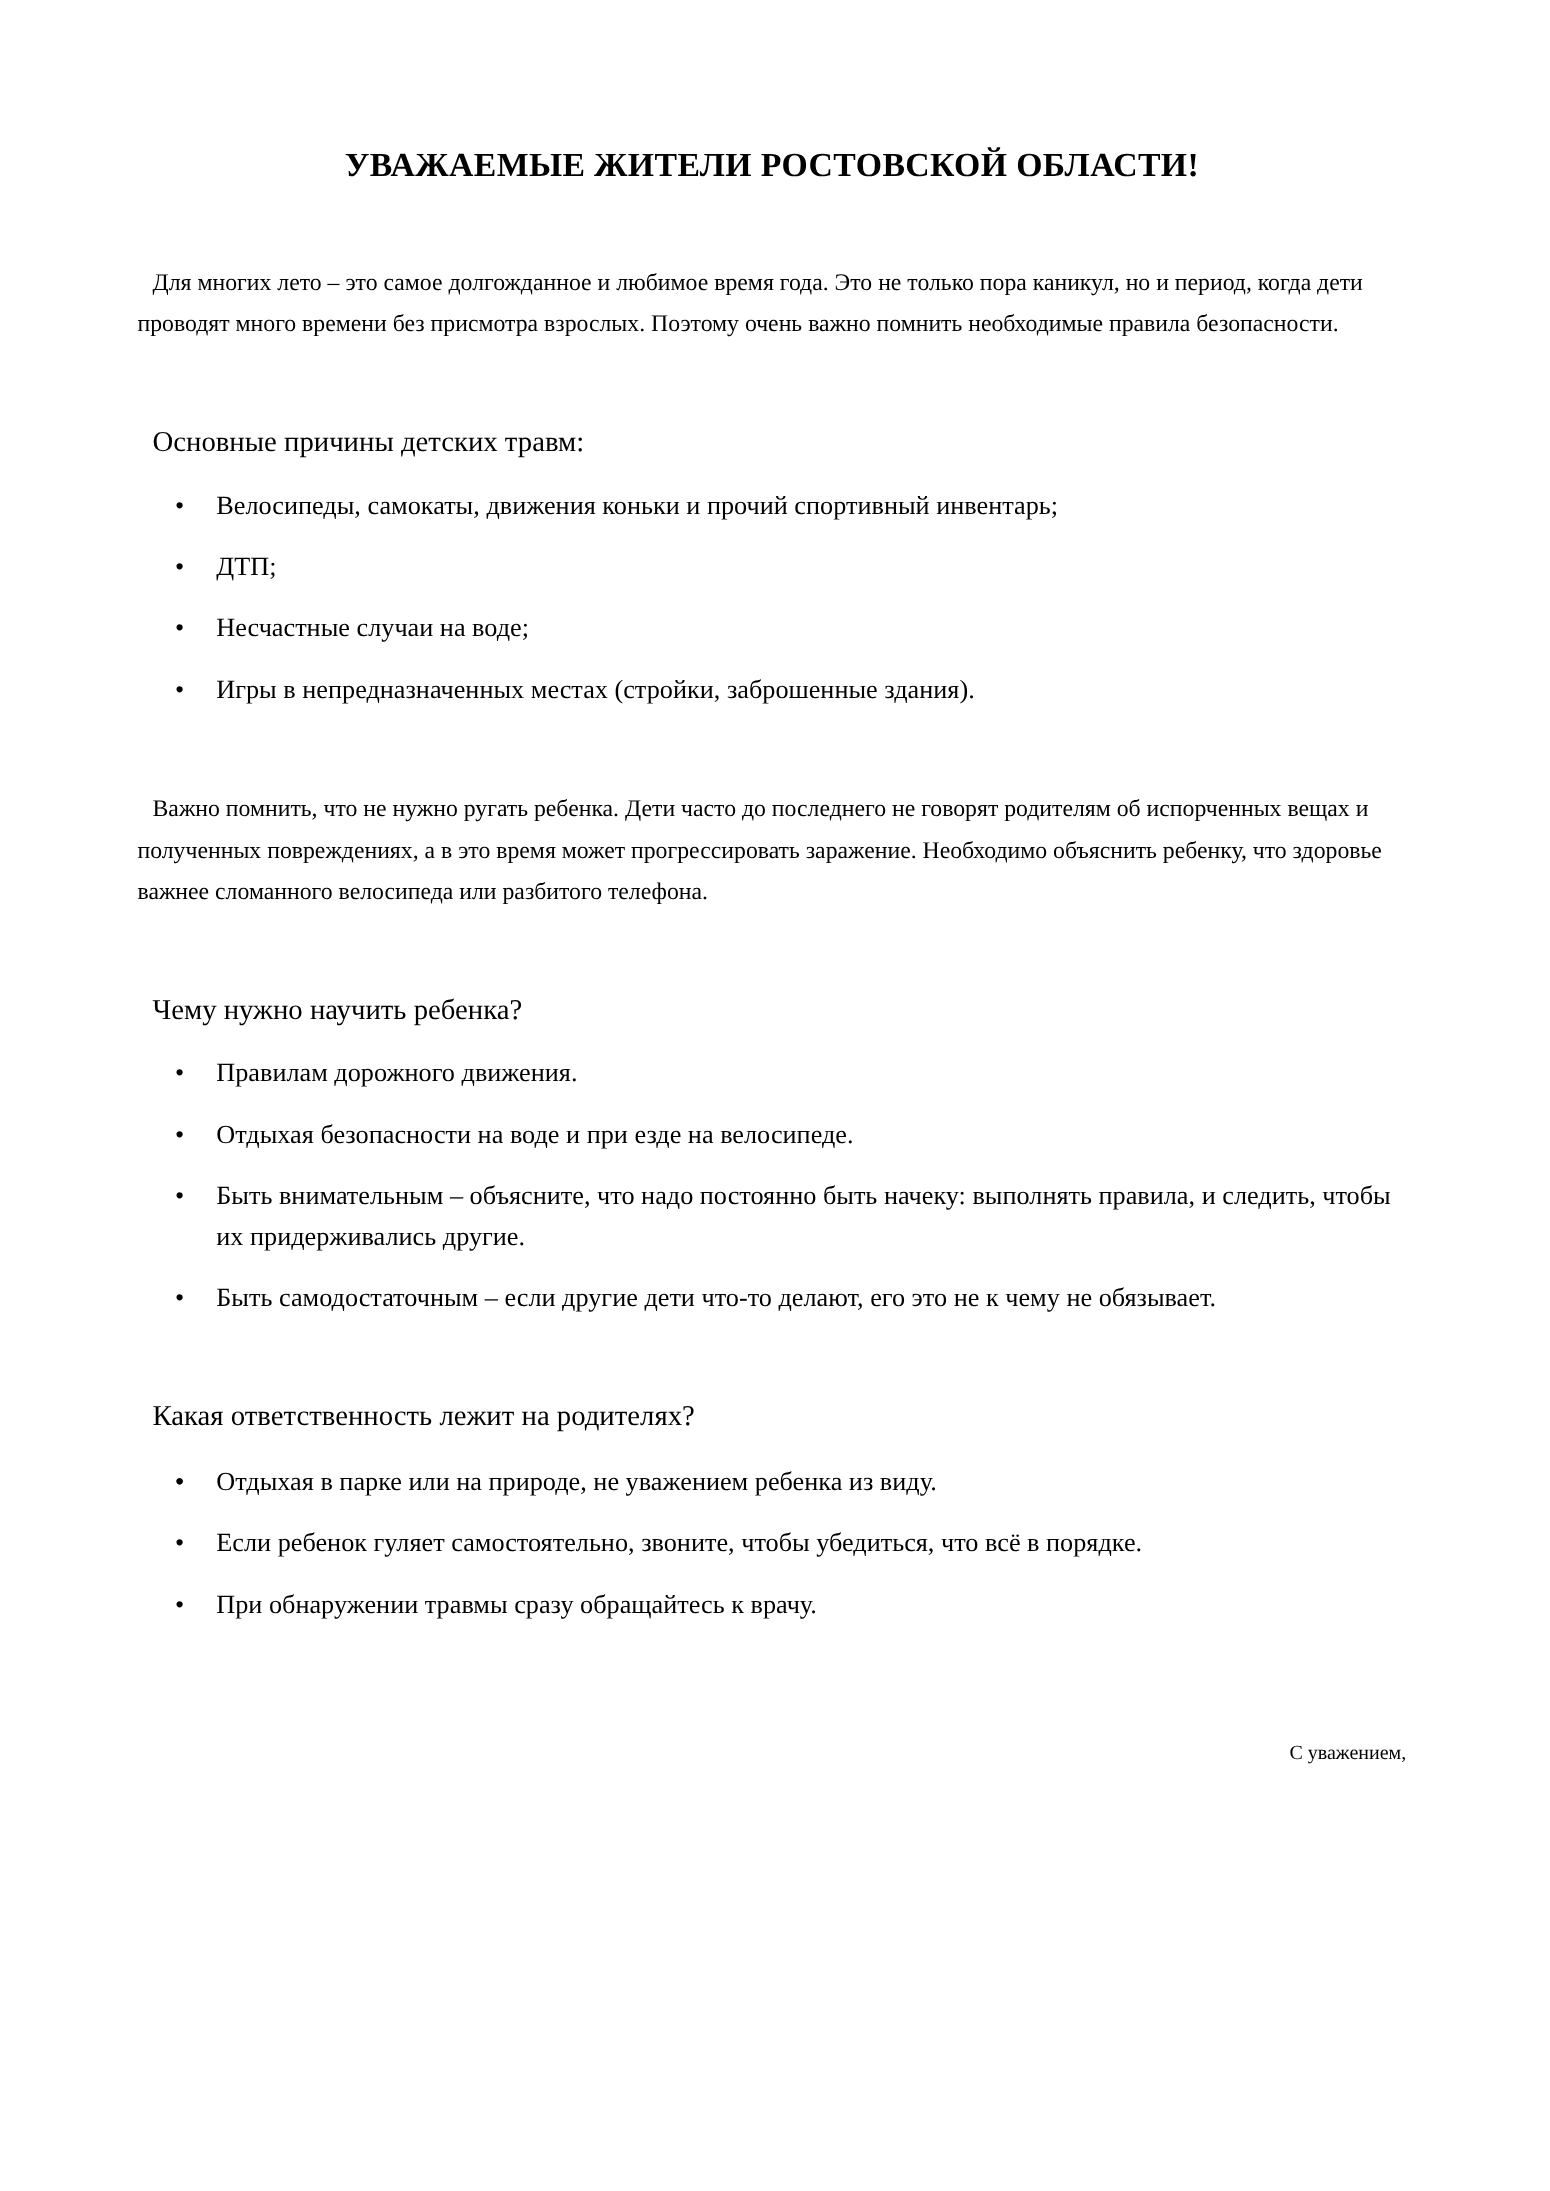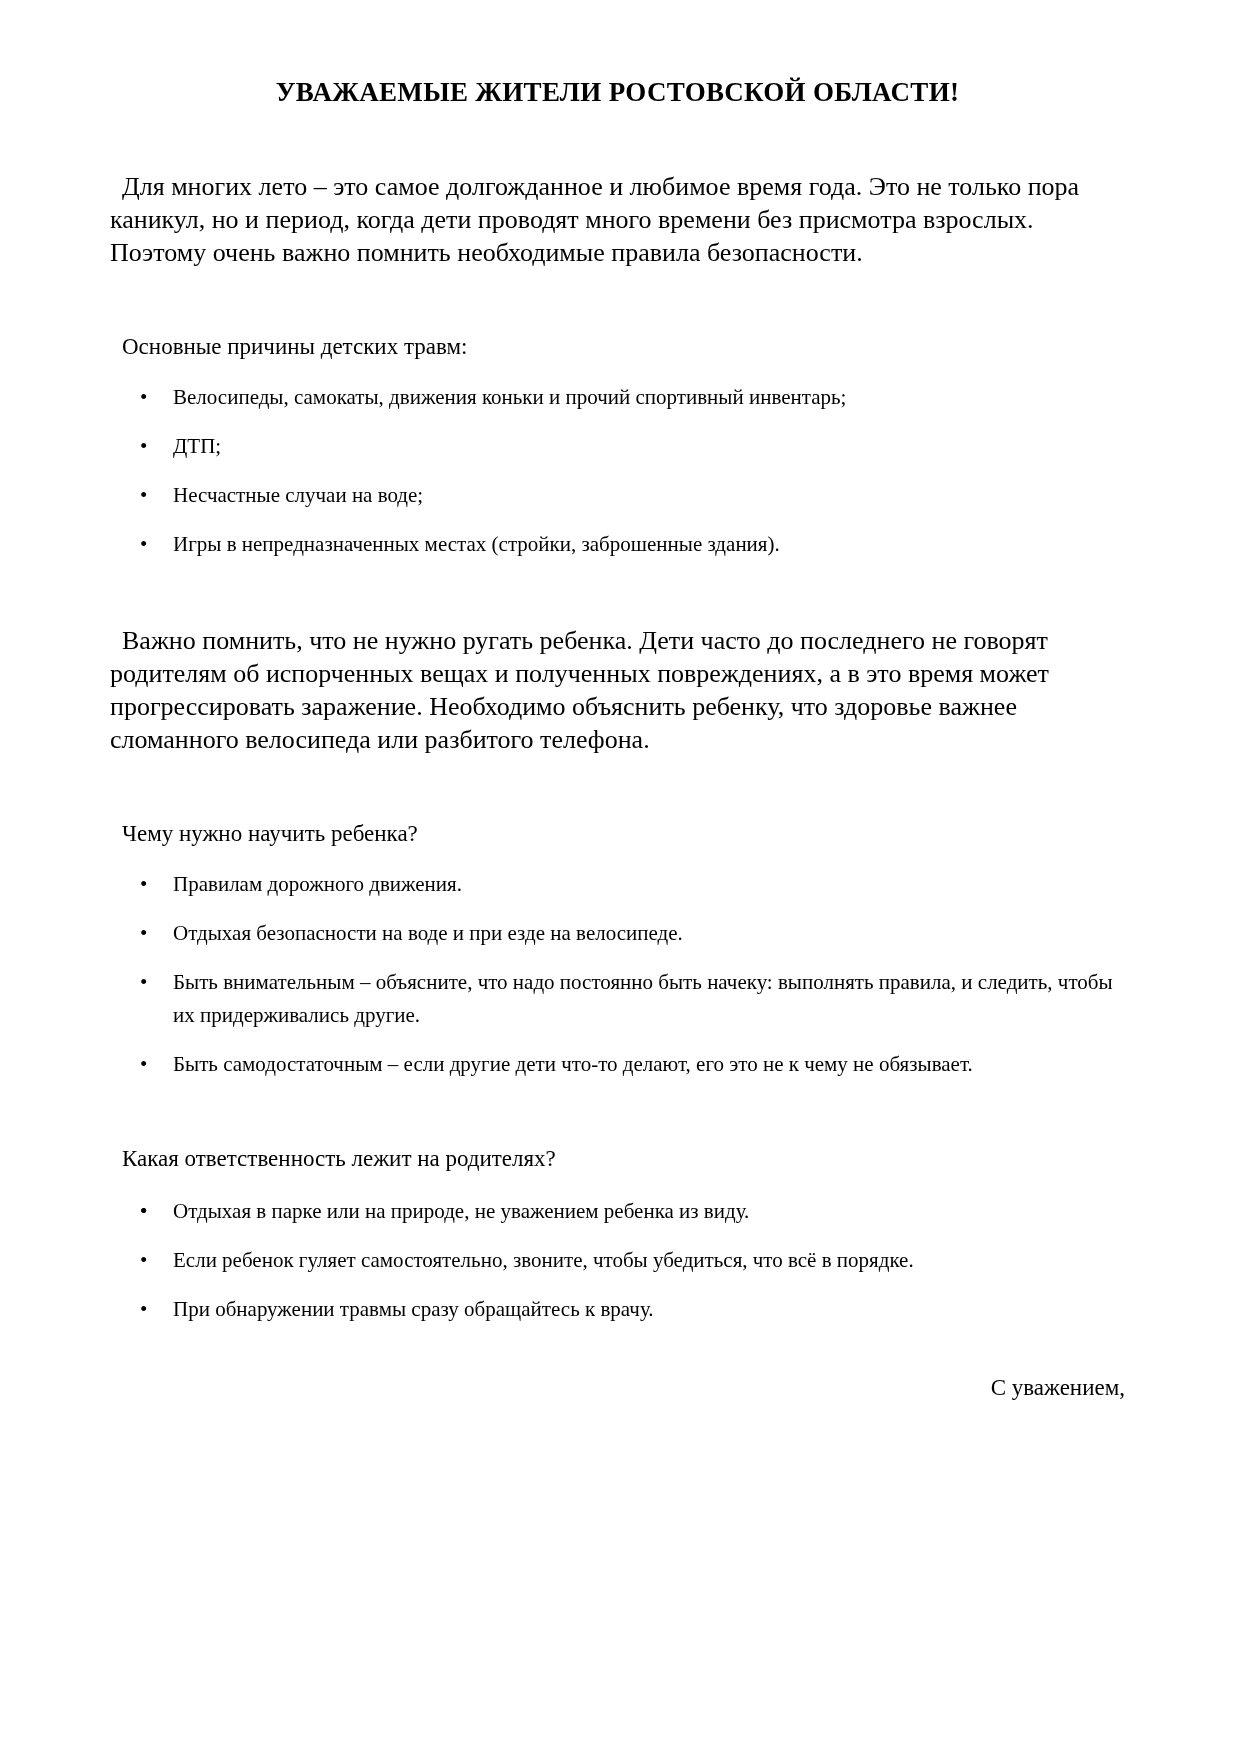--- a/index.html
+++ b/index.html
@@ -11,34 +11,34 @@
     width: 1240px;
     height: 1753px;
     overflow: hidden;
     font-family: "Liberation Serif", "DejaVu Serif", serif;
     color: #000000;
   }
   .page {
     box-sizing: border-box;
     width: 1240px;
     height: 1753px;
-    padding: 76px 115px 0 110px;
+    padding: 116px 115px 0 110px;
     background: #ffffff;
   }
   .doc-title {
     margin: 0 0 61px 0;
     font-size: 27px;
     font-weight: bold;
     line-height: 33px;
     text-align: center;
     letter-spacing: 0.3px;
   }
   .para {
     margin: 0;
-    font-size: 26px;
+    font-size: 19px;
     line-height: 33px;
     text-indent: 12px;
     text-align: left;
   }
   .para.reminder { margin-top: 63px; }
   .section-heading {
     margin: 61px 0 0 0;
     font-size: 23px;
     line-height: 33px;
     text-indent: 12px;
@@ -59,23 +59,23 @@
   }
   ul.bullet-list li:last-child { margin-bottom: 0; }
   ul.bullet-list li .bullet-dot {
     position: absolute;
     left: 30px;
     top: 0;
     line-height: 33px;
     font-size: 21px;
   }
   .closing {
-    margin-top: 45px;
+    margin-top: 86px;
     text-align: right;
-    font-size: 23px;
+    font-size: 16px;
     line-height: 33px;
   }
   .closing .signature { margin-top: 12px; }
 </style>
 </head>
 <body>
 
 <div class="page">
 
   <h1 class="doc-title">УВАЖАЕМЫЕ ЖИТЕЛИ РОСТОВСКОЙ ОБЛАСТИ!</h1>

